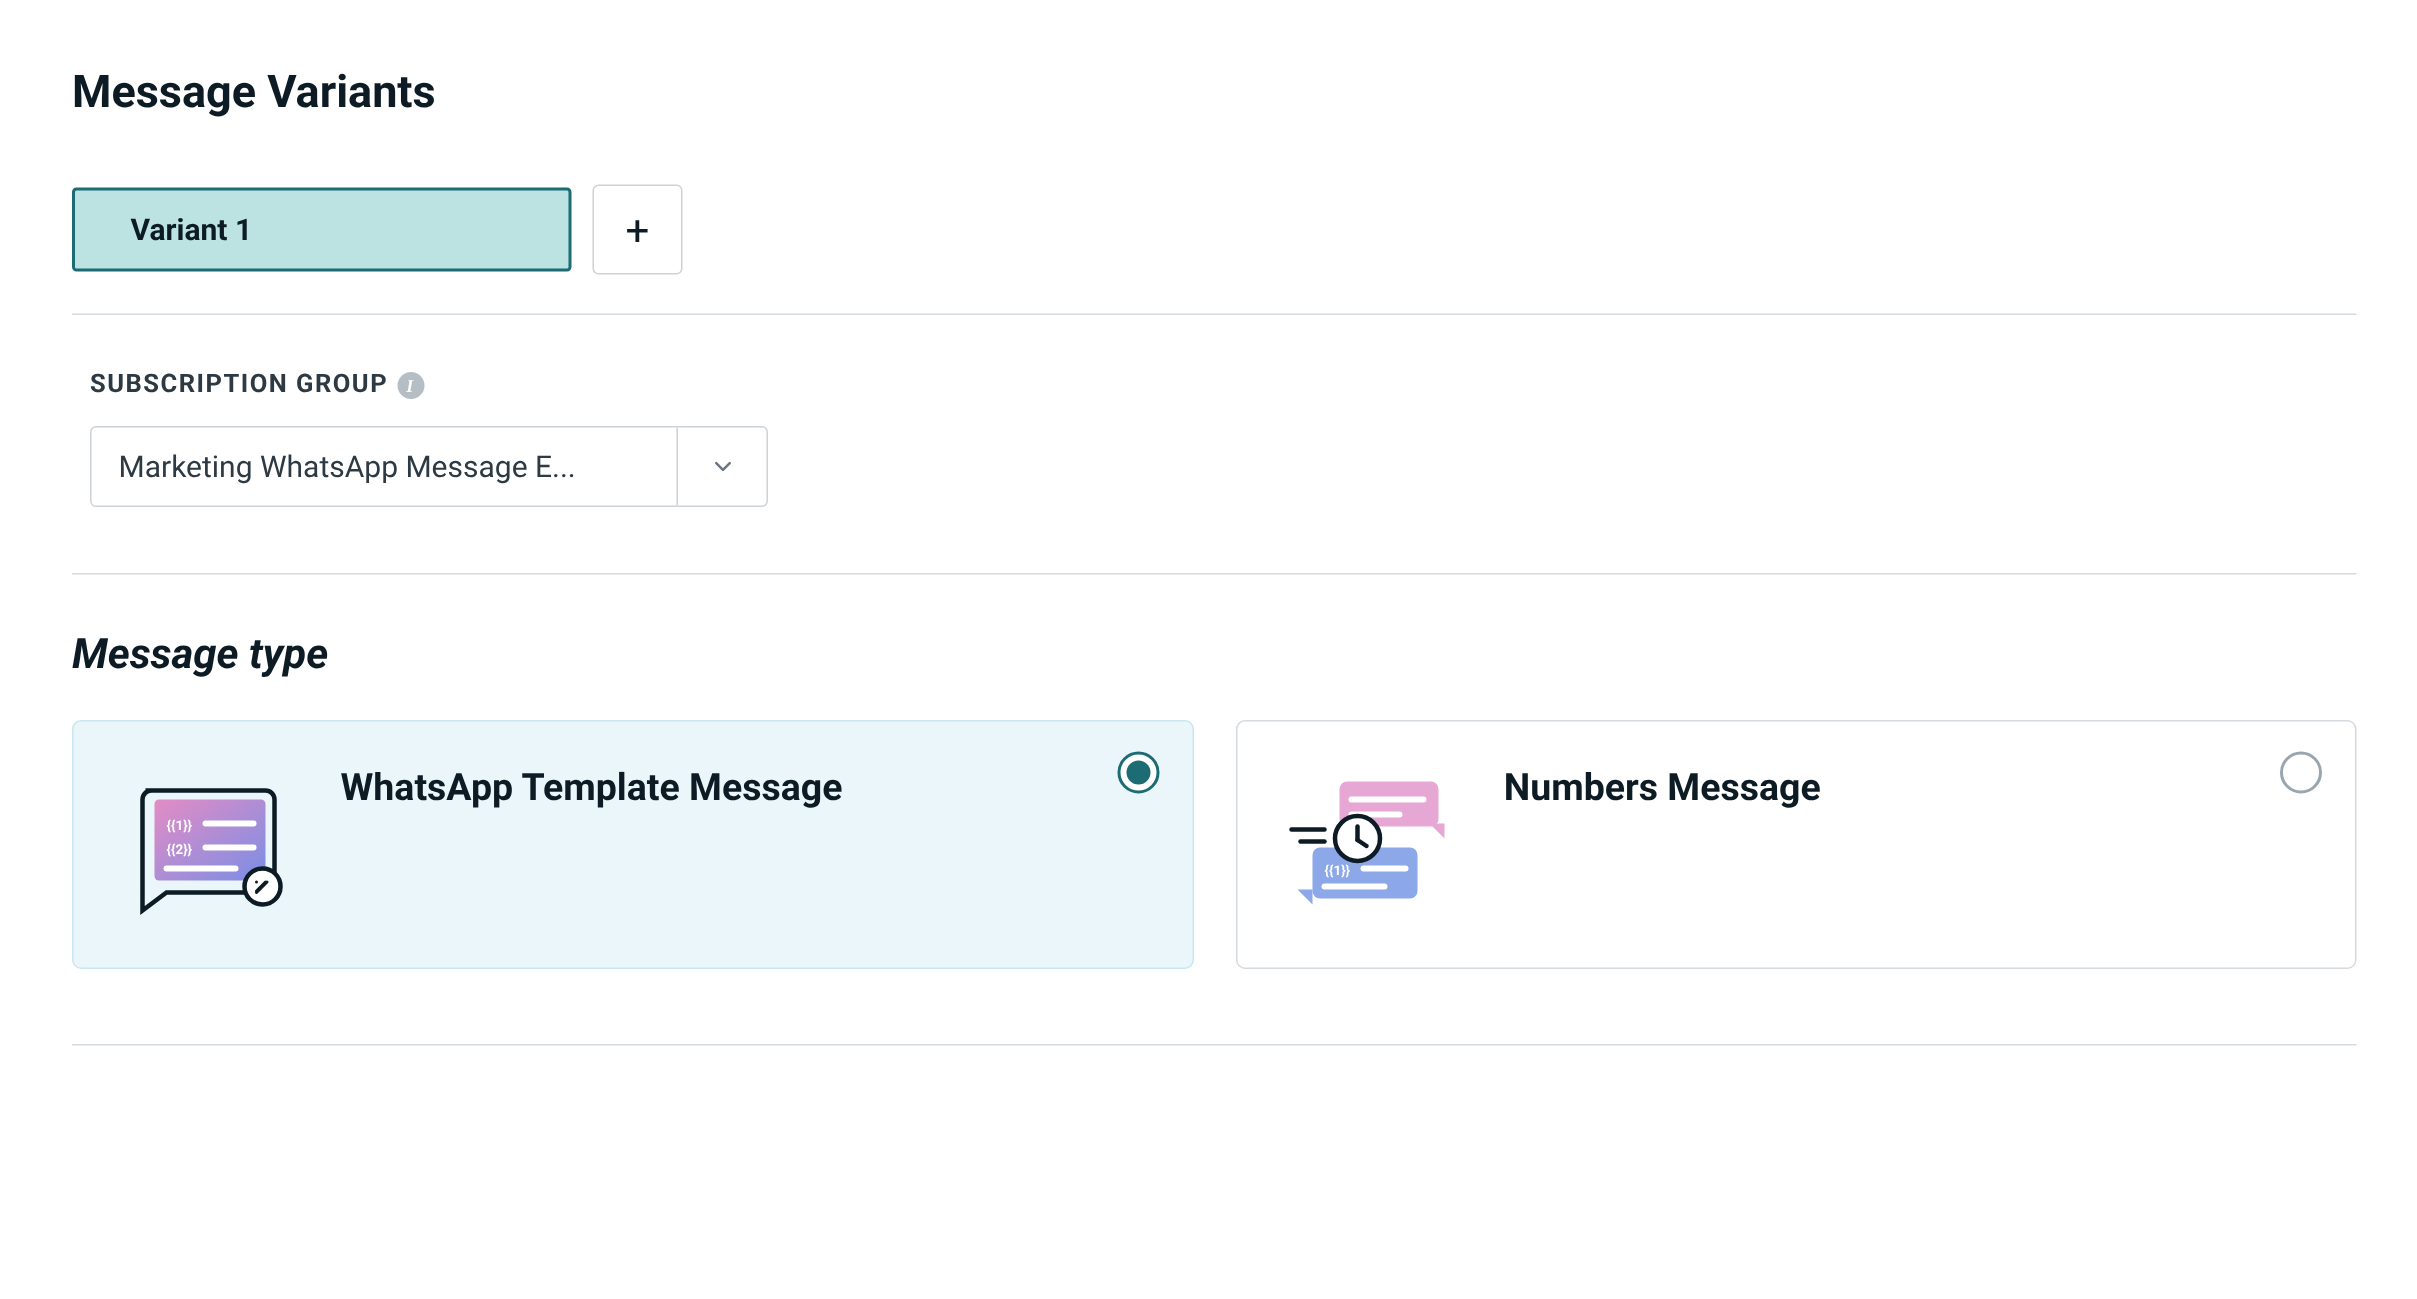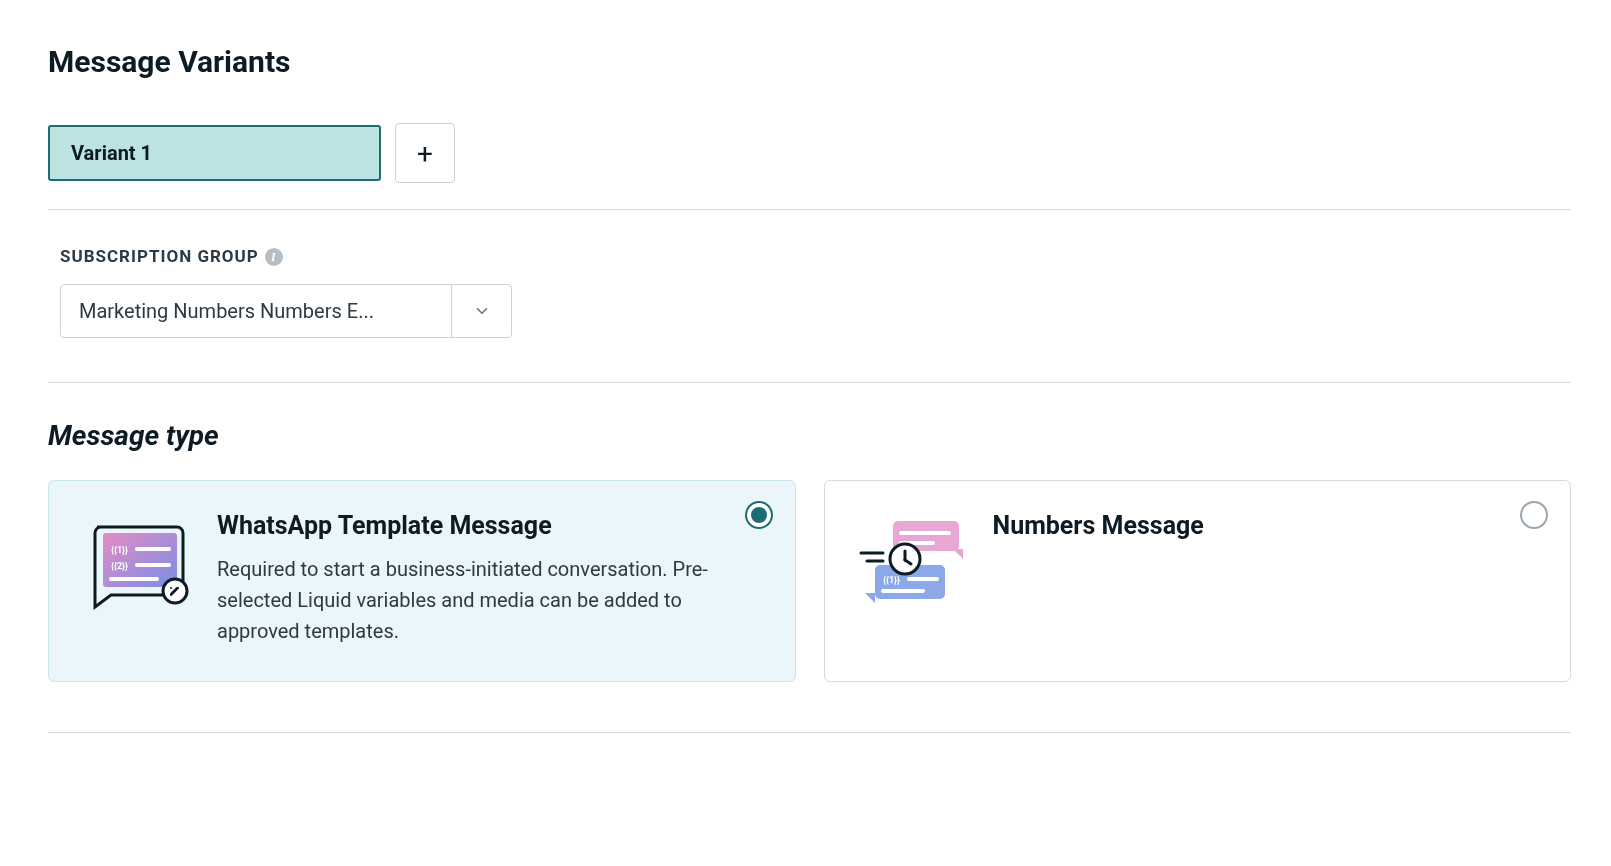--- a/index.html
+++ b/index.html
@@ -19,21 +19,21 @@
   .variants-row {
     display: flex;
     align-items: center;
     gap: 14px;
     margin-bottom: 26px;
   }
   .variant-tab {
     background: #bce3e2;
     border: 2px solid #1d6b73;
     border-radius: 3px;
-    padding: 14px 21px;
+    padding: 14px 37px;
     width: 333px;
     font-size: 20px;
     font-weight: 700;
     color: #0d1b25;
     cursor: pointer;
   }
   .add-btn {
     width: 60px;
     height: 60px;
     border: 1px solid #ccd2d6;
@@ -160,20 +160,21 @@
     height: 100px;
     display: flex;
     align-items: center;
     justify-content: center;
   }
   .card-body h3 {
     font-size: 25px;
     font-weight: 700;
     color: #0d1b25;
     margin-bottom: 14px;
+    margin-left: 10px;
   }
   .card-body p {
     font-size: 20px;
     line-height: 1.55;
     color: #2d3a44;
   }
   .bottom-spacer {
     height: 50px;
   }
 </style>
@@ -193,21 +194,21 @@
 
 <hr class="hr">
 
 <div class="sub-section">
   <div class="label">
     <span>SUBSCRIPTION GROUP</span>
     <span class="info-icon">i</span>
   </div>
   <br>
   <div class="select-wrap">
-    <div class="select-value">Marketing Numbers Numbers E...</div>
+    <div class="select-value">Marketing WhatsApp Message E...</div>
     <div class="select-caret">
       <svg viewBox="0 0 24 24" fill="none" stroke="#6b7680" stroke-width="2.2" stroke-linecap="round" stroke-linejoin="round">
           <polyline points="6 9 12 15 18 9"></polyline>
         </svg>
     </div>
   </div>
 </div>
 
 <hr class="hr">
 
@@ -233,21 +234,20 @@
         <line x1="60" y1="54" x2="92" y2="54" stroke="#fff" stroke-width="4" stroke-linecap="round"></line>
         <line x1="34" y1="68" x2="80" y2="68" stroke="#fff" stroke-width="4" stroke-linecap="round"></line>
         <circle cx="98" cy="80" r="12" fill="#fff" stroke="#0d1b25" stroke-width="3"></circle>
         <path d="M94 83 l6 -6 M94 77 l0 0" stroke="#0d1b25" stroke-width="2" stroke-linecap="round"></path>
         <path d="M93.5 83.5 l2 2 l7 -7" fill="none"></path>
         <path d="M94 84 l1 -1 l6 -6" stroke="#0d1b25" stroke-width="2" stroke-linecap="round" fill="none"></path>
       </svg>
     </div>
     <div class="card-body">
       <h3>WhatsApp Template Message</h3>
-      <p>Required to start a business-initiated conversation. Pre-selected Liquid variables and media can be added to approved templates.</p>
     </div>
   </div>
 
   <div class="card">
     <div class="radio"></div>
     <div class="card-icon">
       <svg width="120" height="100" viewBox="0 0 120 100">
         <rect x="40" y="10" width="66" height="30" rx="5" fill="#e6a7d4"></rect>
         <line x1="48" y1="22" x2="96" y2="22" stroke="#fff" stroke-width="4" stroke-linecap="round"></line>
         <line x1="48" y1="32" x2="80" y2="32" stroke="#fff" stroke-width="4" stroke-linecap="round"></line>

